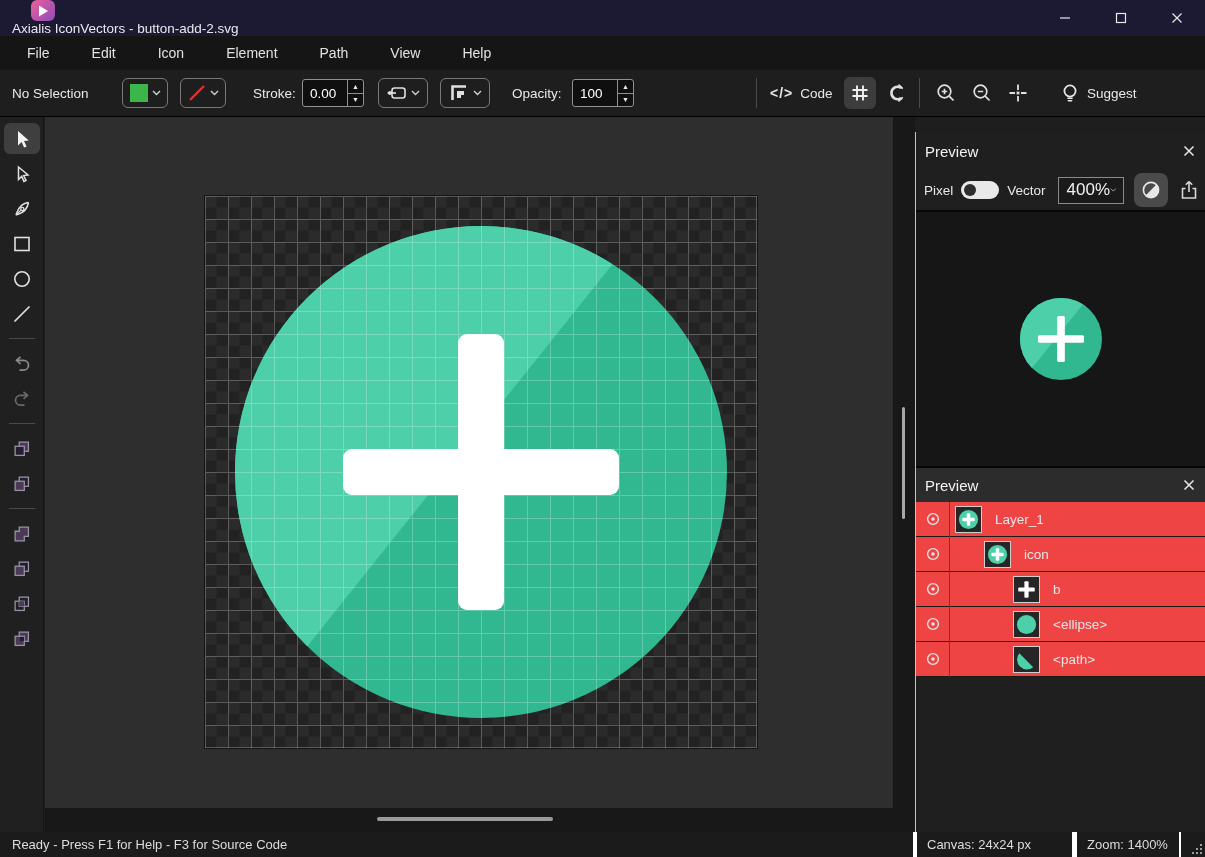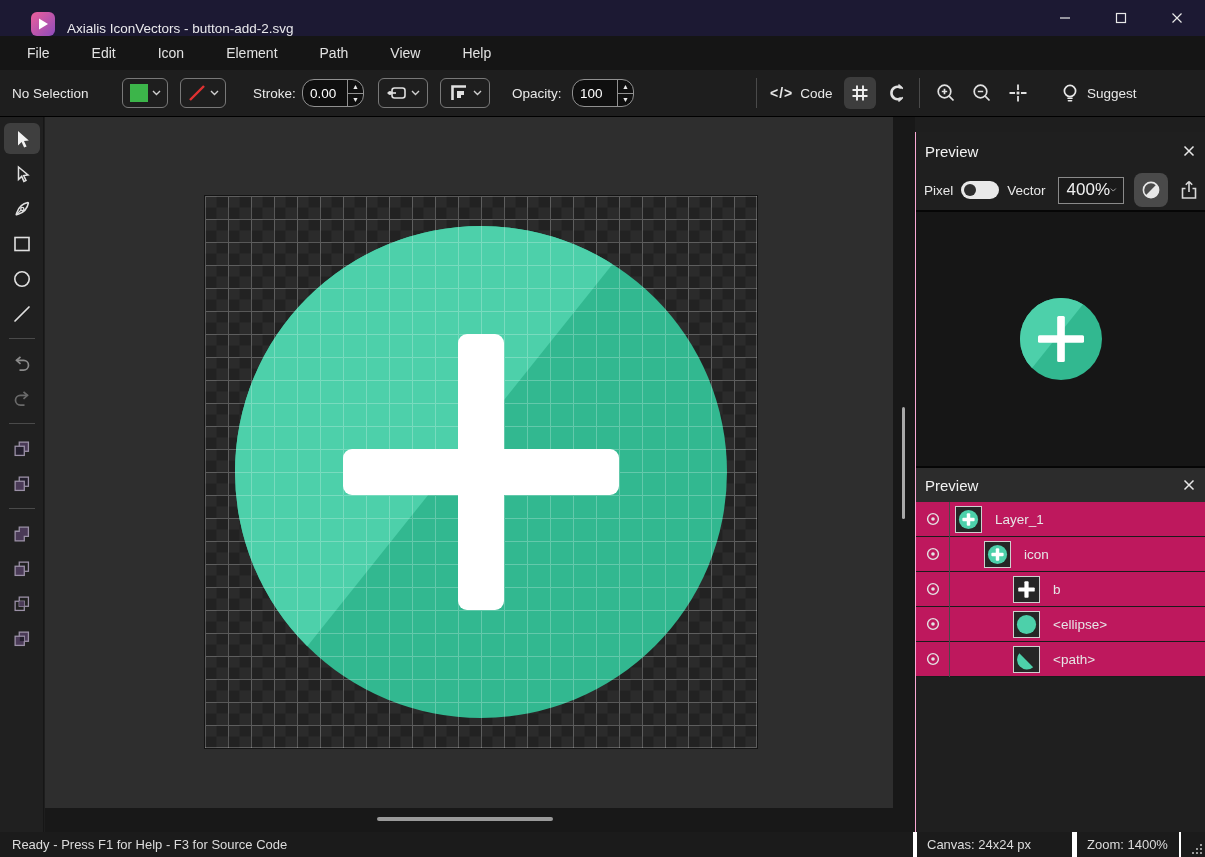--- a/index.html
+++ b/index.html
@@ -2,41 +2,41 @@
 <html><head>
 <meta charset="utf-8">
 <style>
   * { margin:0; padding:0; box-sizing:border-box; }
   html,body { width:1205px; height:857px; background:#111; overflow:hidden;
               font-family:"Liberation Sans", sans-serif; }
   .app { position:relative; width:1205px; height:857px; background:#1e1e1e; }
 
   
   .titlebar { position:absolute; left:0; top:0; width:1205px; height:36px;
-              background:#1c1933; display:flex; align-items:flex-end; }
+              background:#1c1933; display:flex; align-items:flex-start;flex-direction:column; }
   .appicon { width:24px; height:24px; margin-left:31px; border-radius:6px;
              background:linear-gradient(135deg,#ee5f9b,#8d4cbc);
              display:flex; align-items:center; justify-content:center; }
   .title-text { color:#e9e9ec; font-size:13.5px; margin-left:12px; }
   .winbtns { position:absolute; right:0; top:0; height:36px; display:flex; }
   .winbtn { width:56px; height:36px; display:flex; align-items:center; justify-content:center; }
 
   
   .menubar { position:absolute; left:0; top:36px; width:1205px; height:34px;
              background:#151515; display:flex; align-items:center; padding-left:13px; }
   .menu-item { color:#e2e2e2; font-size:14px; padding:0 14px; margin-right:14px; line-height:34px; }
 
   
   .toolbar { position:absolute; left:0; top:70px; width:1205px; height:47px;
              background:#1e1e1e; border-bottom:1px solid #000; }
   .tb { position:absolute; top:0; height:46px; display:flex; align-items:center; color:#e8e8e8; font-size:13.5px; }
   .swatch-btn { width:46px; height:30px; border:1px solid #787878; border-radius:6px;
                 display:flex; align-items:center; justify-content:center; gap:4px; background:#1e1e1e; }
   .swatch { width:18px; height:18px; }
-  .spinbox { width:62px; height:28px; border:1px solid #909090; border-radius:12px; background:#0f0f0f;
+  .spinbox { width:62px; height:28px; border:1px solid #909090; border-radius:3px; background:#0f0f0f;
              display:flex; align-items:stretch; overflow:hidden; }
   .spin-val { flex:1; color:#fff; font-size:13.5px; display:flex; align-items:center; padding-left:7px; }
   .spin-arrows { width:16px; border-left:1px solid #909090; display:flex; flex-direction:column; }
   .spin-up,.spin-dn { flex:1; display:flex; align-items:center; justify-content:center;
                       color:#e8e8e8; font-size:7px; line-height:7px; }
   .spin-up { border-bottom:1px solid #909090; }
   .icon-drop { width:50px; height:30px; border:1px solid #787878; border-radius:6px;
                display:flex; align-items:center; justify-content:center; gap:3px; }
   .tbsep { position:absolute; top:8px; width:1px; height:30px; background:#4a4a4a; }
   .tb-btn { display:flex; align-items:center; gap:7px; color:#e8e8e8; }
@@ -70,21 +70,21 @@
   .knob { position:absolute; left:3px; top:3px; width:12px; height:12px; border-radius:50%; background:#2e2e2e; }
   .zoom-select { width:66px; height:27px; border:1px solid #8a8a8a; background:#1a1a1a; margin-left:12px;
                  display:flex; align-items:center; justify-content:space-between; padding:0 6px 0 8px;
                  color:#f0f0f0; font-size:17px; }
   .contrast-btn { width:34px; height:34px; background:#4a4a4a; border-radius:8px; margin-left:10px;
                   display:flex; align-items:center; justify-content:center; }
   .export-btn { margin-left:10px; display:flex; align-items:center; justify-content:center; }
   .pv-viewport { height:258px; background:#161616; border-top:2px solid #060606; border-bottom:2px solid #060606;
                  display:flex; align-items:center; justify-content:center; }
   .layers-header { height:34px; background:#2c2c2c; }
-  .layer-row { height:35px; background:#be185d; border-bottom:1px solid #1b1b1b;
+  .layer-row { height:35px; background:#ef4444; border-bottom:1px solid #1b1b1b;
                display:flex; align-items:center; }
   .eye-cell { width:33px; display:flex; align-items:center; justify-content:center; }
   .row-sep { width:1px; height:35px; background:#4a4a4a; }
   .thumb { width:27px; height:27px; border:1px solid #cfcfcf; background:#262626;
            display:flex; align-items:center; justify-content:center; }
   .layer-label { color:#e6e6e6; font-size:13.5px; margin-left:13px; }
 
   
   .statusbar { position:absolute; left:0; top:832px; width:1205px; height:25px; background:#ffffff;
                display:flex; color:#dcdcdc; font-size:13px; }

